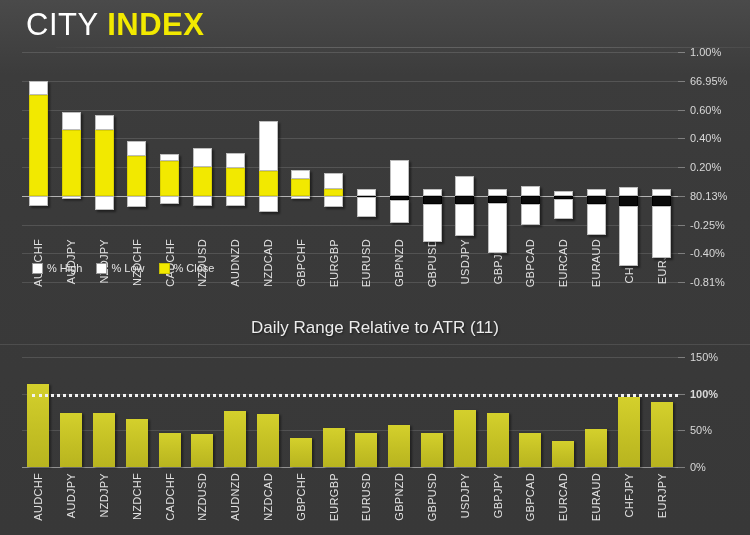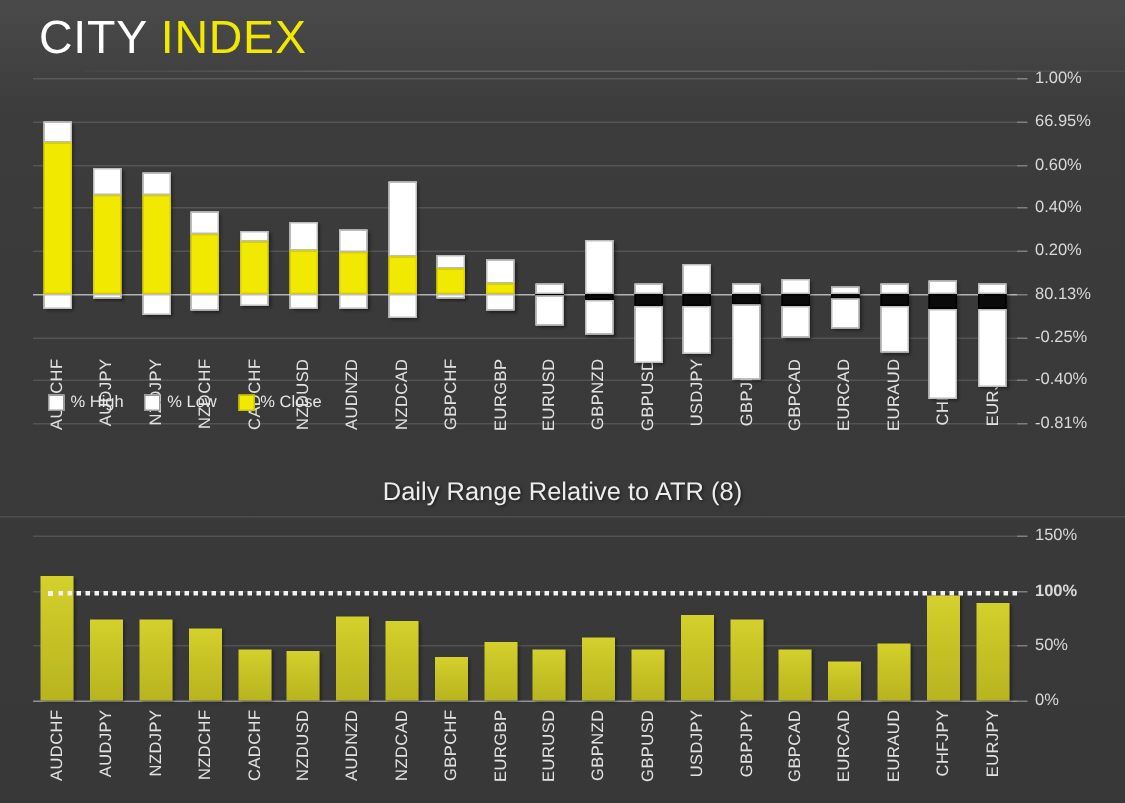--- a/index.html
+++ b/index.html
@@ -15,21 +15,21 @@
       linear-gradient(180deg,#4a4a4a 0%,#3c3c3c 14%,#3a3a3a 40%,#383838 100%);
   }
   
   .header{position:absolute;left:0;top:0;width:750px;height:49px;}
   .logo{
     position:absolute;left:26px;top:7px;
     font-size:31px;letter-spacing:.5px;font-weight:400;
     white-space:nowrap;
   }
   .logo .city{color:#ffffff;}
-  .logo .index{color:#f2e900;font-weight:400;margin-top:16px;}
+  .logo .index{color:#f2e900;font-weight:700;margin-top:16px;}
   .chart-title{
     position:absolute;left:233px;top:14px;width:400px;
     text-align:center;
     color:#e9e9e9;font-size:17px;font-weight:bold;
     text-shadow:1px 1px 2px rgba(0,0,0,.55);
     white-space:nowrap;
   }
   .hdr-rule{
     position:absolute;left:56px;top:47px;width:694px;height:1px;
     background:linear-gradient(90deg,rgba(255,255,255,.02),rgba(255,255,255,.17) 25%,rgba(255,255,255,.17) 75%,rgba(255,255,255,.05));
@@ -256,21 +256,21 @@
         <div class="seg body-dn" style="top:146.75px;height:10.0625px;"></div>
         <div class="seg lo" style="top:156.8125px;height:60.37499999999997px;"></div>
       </div>
       <div style="position: absolute; left: 652.1px; top: 0px; width: 19px; height: 233px;">
         <div class="seg hi" style="top:139.56249999999997px;height:7.187500000000028px;"></div>
         <div class="seg body-dn" style="top:146.75px;height:10.0625px;"></div>
         <div class="seg lo" style="top:156.8125px;height:51.74999999999997px;"></div>
       </div>
     </div>
 
-  <div class="subtitle">Daily Range Relative to ATR (8)</div>
+  <div class="subtitle">Daily Range Relative to ATR (11)</div>
   <div class="sub-rule"></div>
 
   <div class="panel" id="atr-panel" style="left:0;top:345px;width:750px;height:190px;">
     <div class="plot" id="atr-plot" style="left:22px;top:12px;width:656px;height:110px;"></div>
     <div id="atr-yaxis">
         <div class="gridline" style="left:22px;top:12px;width:656px;"></div>
         <div class="ytickmark" style="left:678px;top:12px;"></div>
         <div class="ytick" style="left:690px;top:12px;">150%</div>
         <div class="gridline" style="left:22px;top:48.666666666666664px;width:656px;"></div>
         <div class="ytickmark" style="left:678px;top:48.666666666666664px;"></div>

